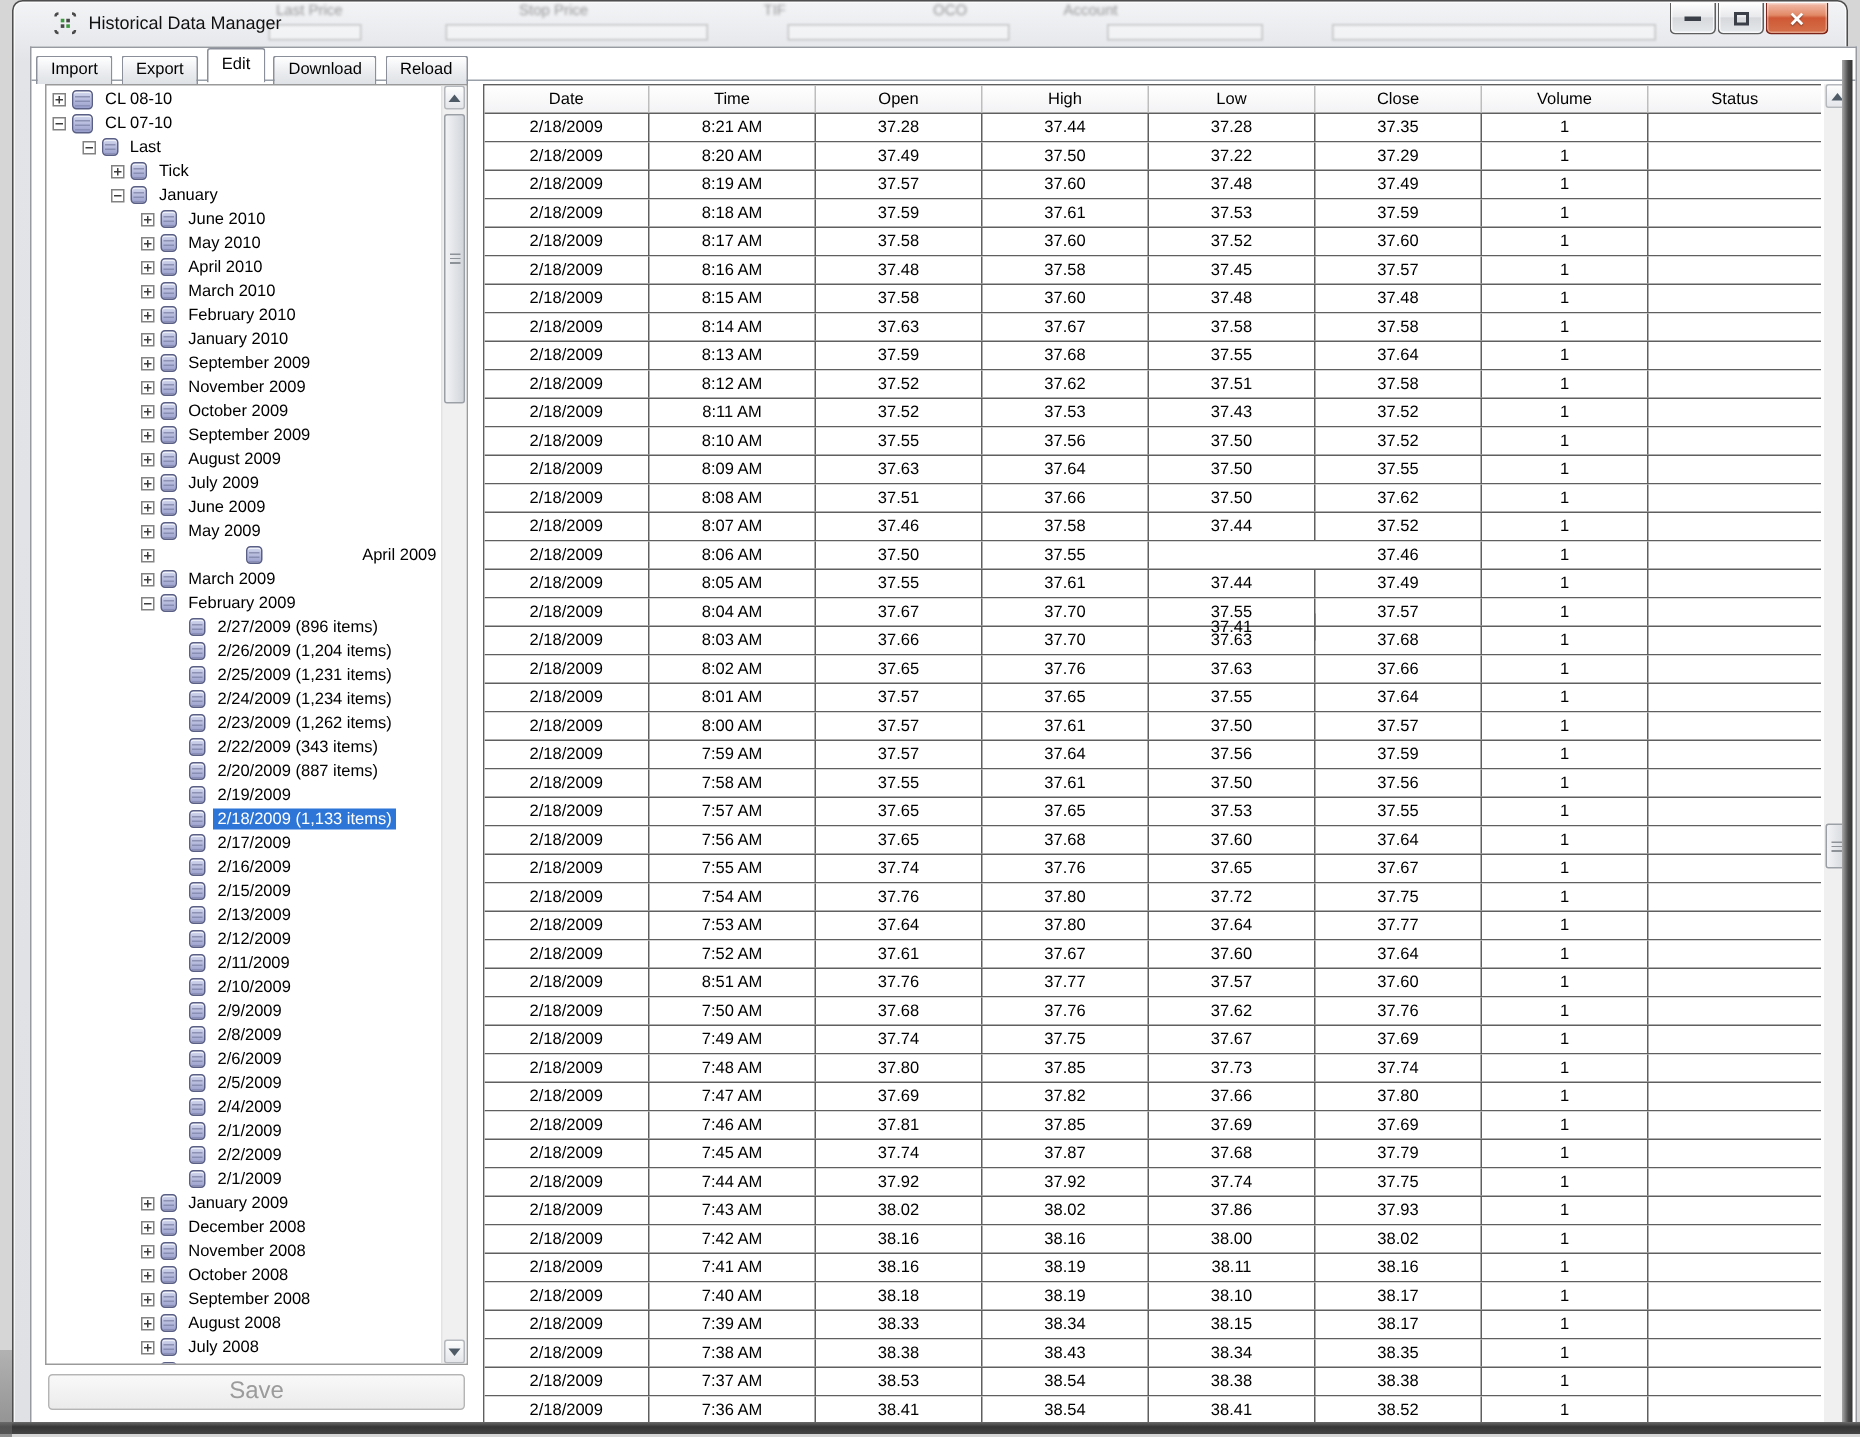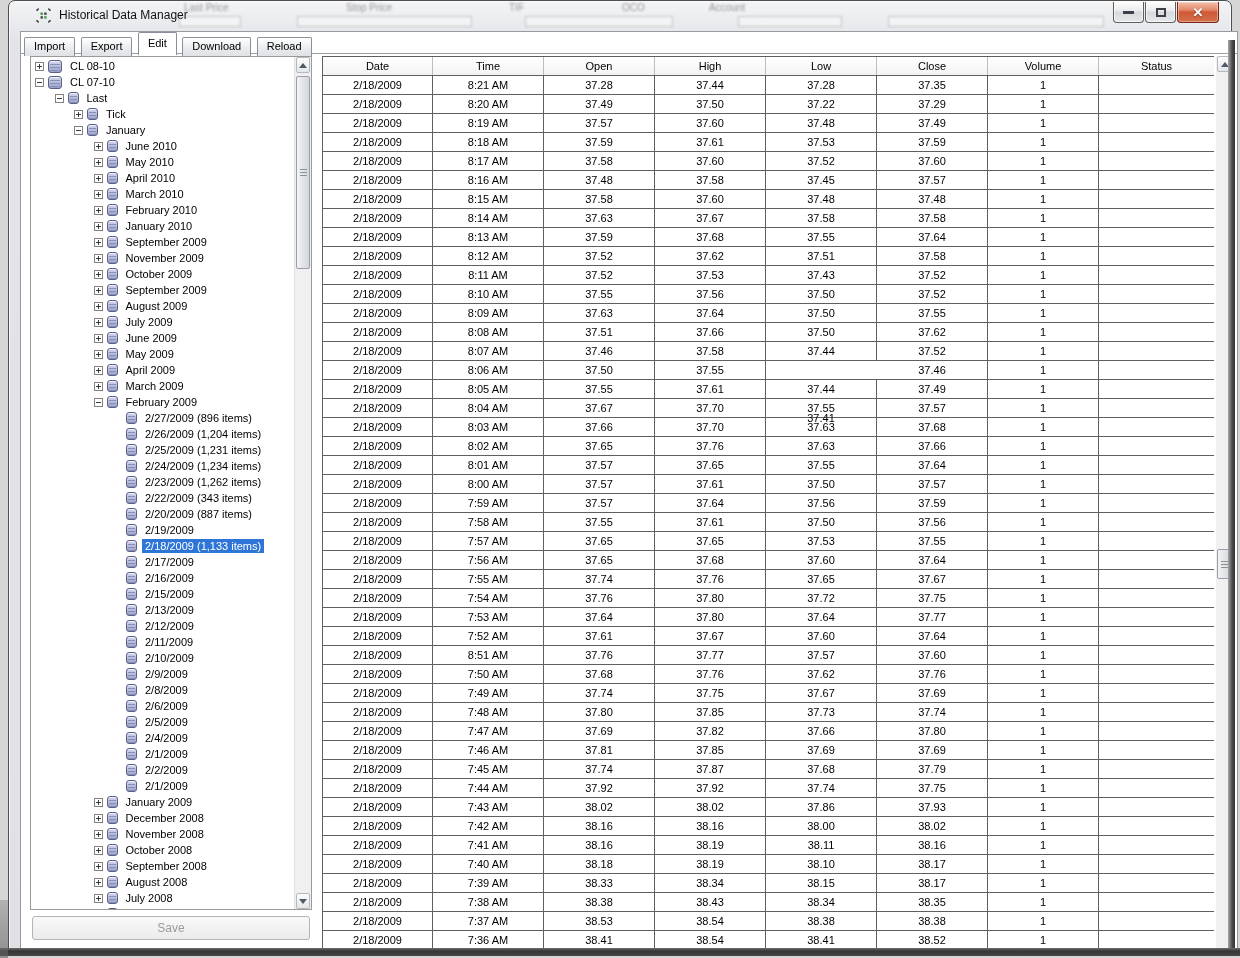--- a/index.html
+++ b/index.html
@@ -87,21 +87,21 @@
   .arr { width:0; height:0; }
   .arr.up { border-left:4px solid transparent; border-right:4px solid transparent; border-bottom:5px solid #4e5a66; }
   .arr.down { border-left:4px solid transparent; border-right:4px solid transparent; border-top:5px solid #4e5a66; }
   .sb-thumb { position:absolute; left:1px; right:1px; border:1px solid #9b9fa6; border-radius:2px;
               background:linear-gradient(90deg,#f2f3f5,#d2d6db); display:flex; align-items:center; justify-content:center; }
   .grip { width:7px; height:7px;
           background:repeating-linear-gradient(180deg,#8d9198 0 1px,rgba(0,0,0,0) 1px 3px); }
 
   
   .save-btn { position:absolute; left:11px; top:884px; width:278px; height:24px;
-              border:1px solid #b5b5b5; border-radius:3px; color:#9b9b9b; font-size:12px;
+              border:1px solid #b5b5b5; border-radius:3px; color:#9b9b9b; font-size:16px;
               background:linear-gradient(#f9f9f9,#ebebeb); text-align:center; line-height:22px; }
 
   
   .grid { position:absolute; left:301px; top:24px; width:892px; height:894px; overflow:hidden;
           border-left:1px solid #5f5f5f; border-top:1px solid #5f5f5f; background:#fff; font-size:11px; }
   .grow { display:flex; height:19px; border-bottom:1px solid #5f5f5f; background:#fff; }
   .gcell { flex:none; height:100%; display:flex; align-items:center; justify-content:center;
            border-right:1px solid #5f5f5f; overflow:hidden; color:#000; }
   .grow.ghead { background:linear-gradient(#ffffff,#f3f3f5); }
   .grow.ghead .gcell { border-right:1px solid #bdbdbd; }
@@ -301,21 +301,21 @@
               <span class="tlabel">June 2009</span>
             </div>
             <div class="tnode" style="padding-left: 62.5px;">
               <span class="texp box">
                 <span class="h"></span>
                 <span class="v"></span>
               </span>
               <span class="dbicon"></span>
               <span class="tlabel">May 2009</span>
             </div>
-            <div class="tnode" style="padding-left: 62.5px;">
+            <div class="tnode" style="padding-left: 62.5px; justify-content: space-between;">
               <span class="texp box">
                 <span class="h"></span>
                 <span class="v"></span>
               </span>
               <span class="dbicon"></span>
               <span class="tlabel">April 2009</span>
             </div>
             <div class="tnode" style="padding-left: 62.5px;">
               <span class="texp box">
                 <span class="h"></span>

